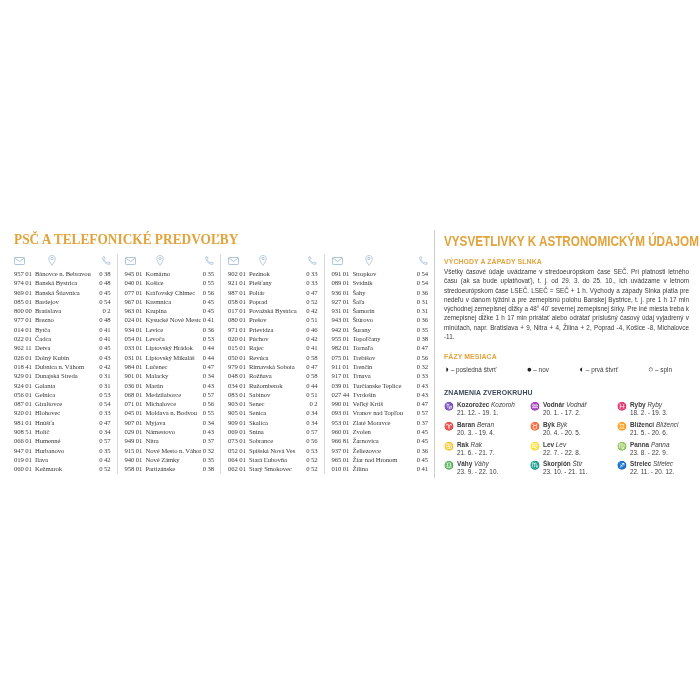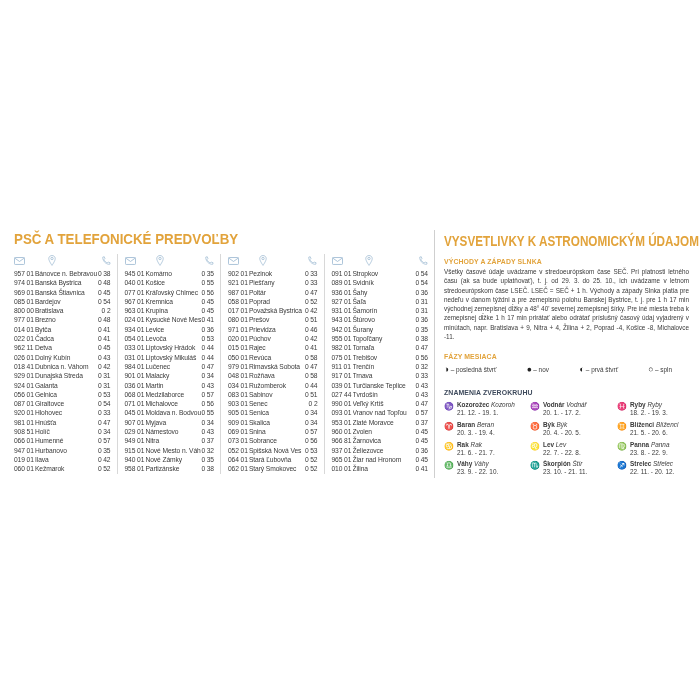--- a/index.html
+++ b/index.html
@@ -13,21 +13,21 @@
 
   
   .title{
     font-weight:bold;color:#E2A33B;font-size:15.5px;line-height:18px;
     white-space:nowrap;transform-origin:left center;margin:0;
   }
   .t-left{transform:scaleX(0.86);}
   .t-right{transform:scaleX(0.755);}
 
   
-  .left-page{position:absolute;left:14px;top:230px;width:414px;}
+  .left-page{position:absolute;left:14px;top:230px;width:414px;font-family:Liberation Serif, serif;}
   .ptable{display:flex;margin-top:6px;}
   .pcol{width:103.5px;box-sizing:border-box;padding-right:6px;border-right:1px solid #D8D8D8;}
   .pcol + .pcol{padding-left:7px;}
   .pcol:last-child{border-right:none;padding-right:0;}
   .phead{display:flex;align-items:center;height:13px;margin-bottom:2px;color:#9FBBD3;}
   .hic{display:inline-flex;align-items:center;}
   .hic-pin{margin:0 auto;}
   .hic-phone{margin-left:auto;}
   .prow{display:flex;height:9.3px;line-height:9.3px;font-size:6.7px;color:#3A3A3A;letter-spacing:-0.1px;}
   .code{flex:none;width:21px;}

